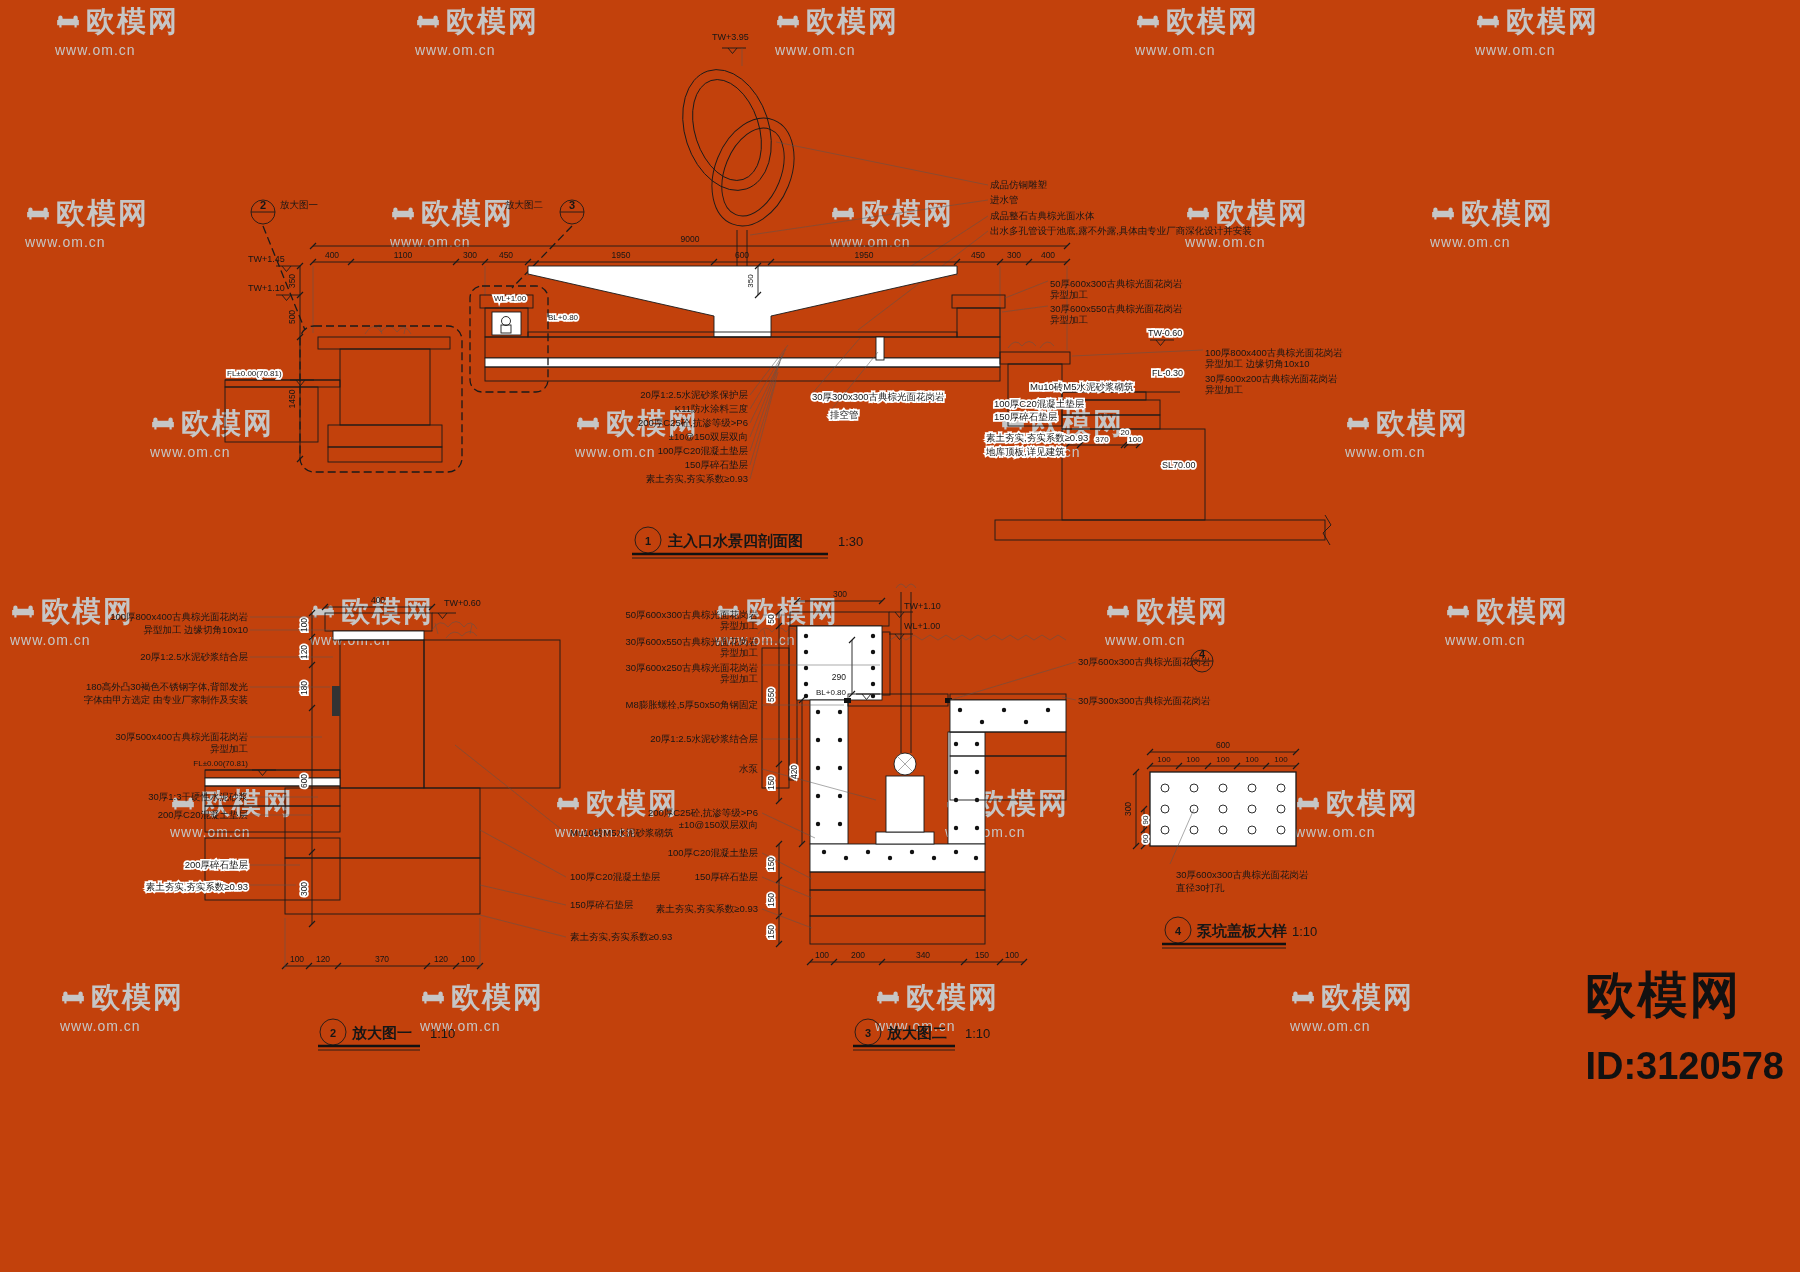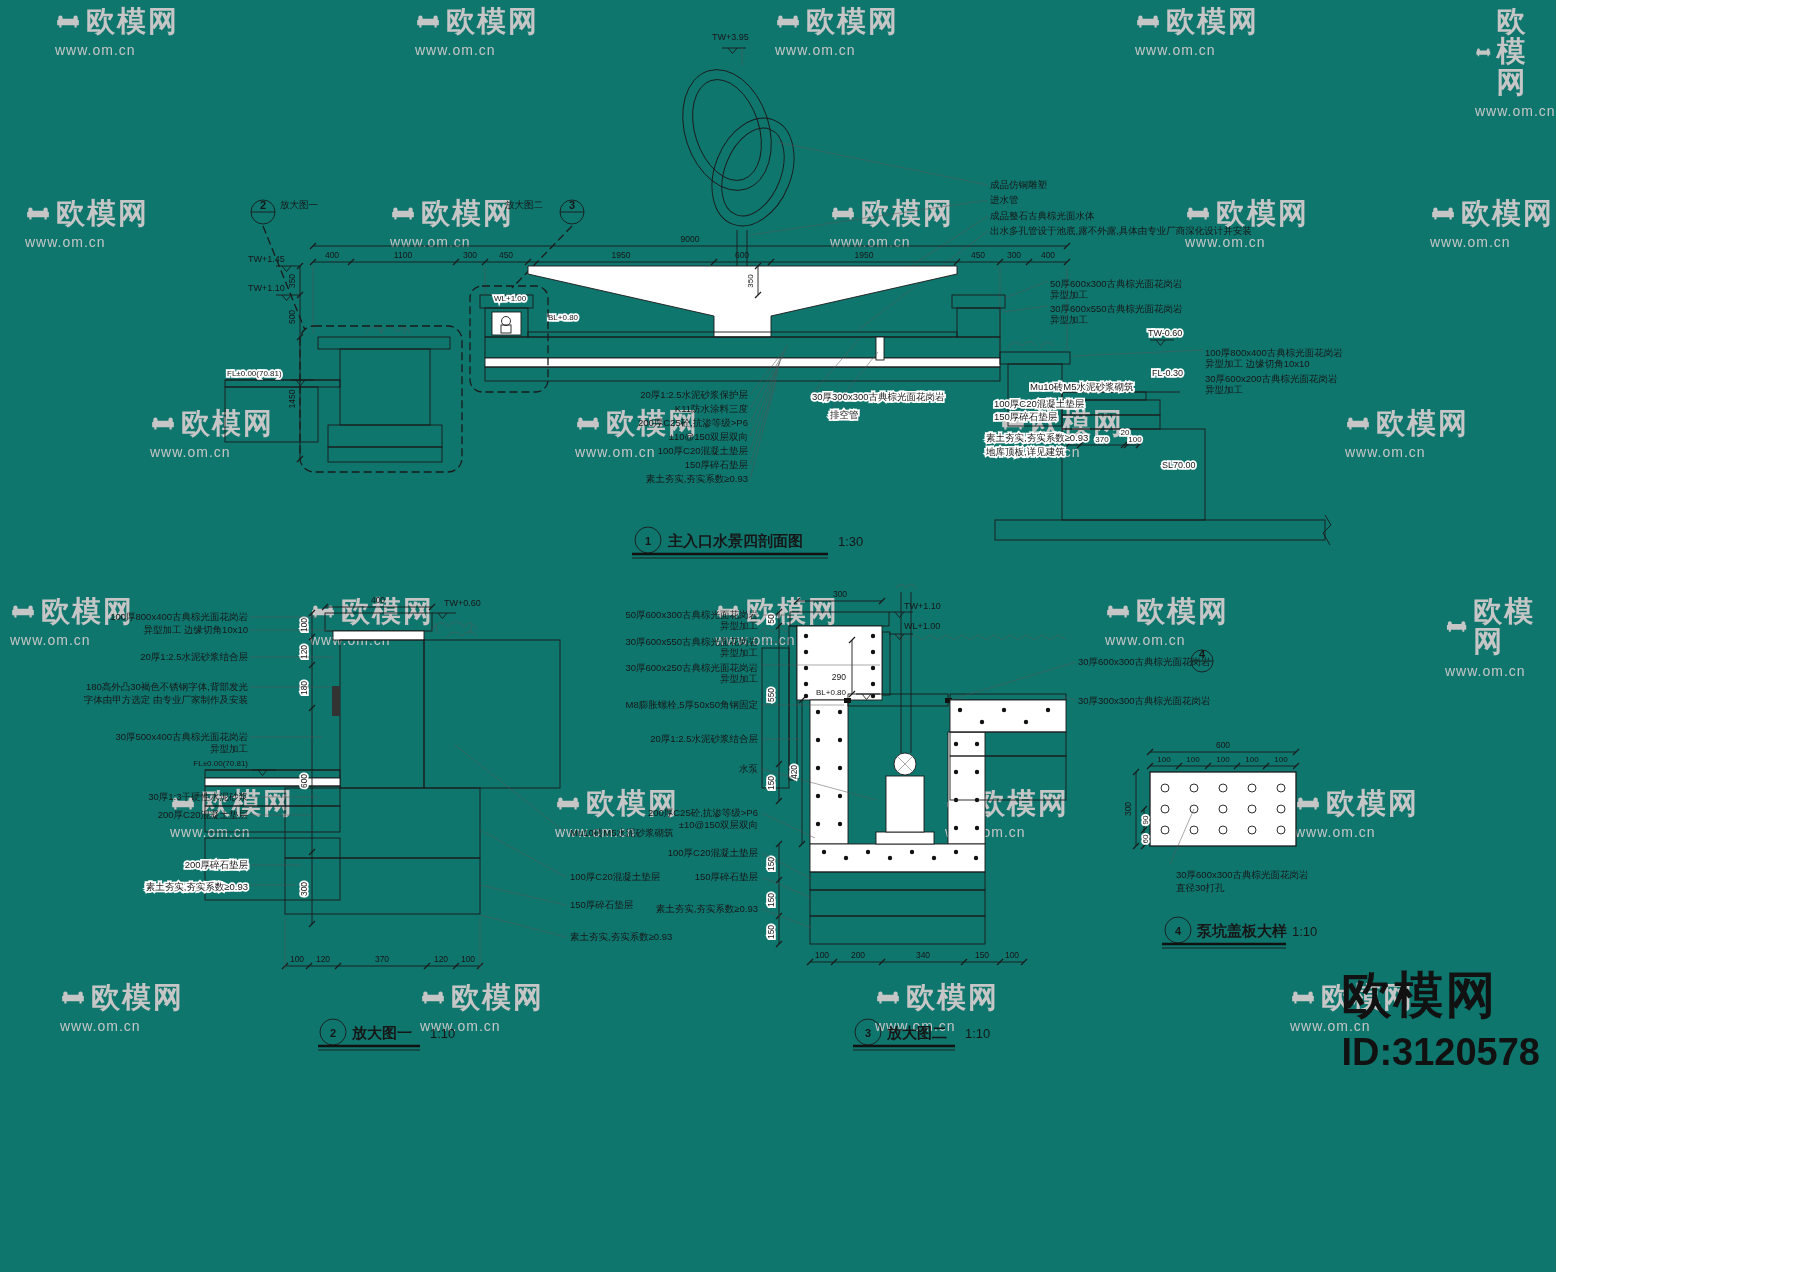--- a/index.html
+++ b/index.html
@@ -1,16 +1,16 @@
 <!DOCTYPE html>
 <html><head>
 <meta charset="utf-8">
 <style>
   html,body{margin:0;padding:0;background:#fff;}
-  .canvas{position:relative;width:1556px;height:1272px;background:#0f766e;overflow:hidden;
+  .canvas{position:relative;width:1800px;height:1272px;background:#c2410c;overflow:hidden;
           font-family:"Liberation Sans","DejaVu Sans",sans-serif;}
   
   #wm-layer{position:absolute;inset:0;z-index:1;}
   .wm{position:absolute;color:#c6c6c6;line-height:1.05;user-select:none;}
   .wm-row{display:flex;align-items:center;gap:5px;}
   .wm-n{font-size:29px;font-weight:bold;letter-spacing:2px;}
   .wm-u{font-size:14px;letter-spacing:1px;display:block;margin-top:7px;}
   .wm-s{width:26px;height:18px;}
   
   svg.sheet{position:absolute;inset:0;z-index:2;}
@@ -20,21 +20,21 @@
   .mid{text-anchor:middle}.end{text-anchor:end}
   .bg{stroke:#fff;stroke-width:3.5;paint-order:stroke}
   .ln{stroke:#1a1a1a;stroke-width:0.9;fill:none}
   .tk{stroke:#1a1a1a;stroke-width:1.2;fill:none}
   .lt{stroke:#555;stroke-width:0.5;fill:none}
   .dsh{stroke:#1a1a1a;stroke-width:1.3;fill:none;stroke-dasharray:8 4}
   .wt{fill:#fff;stroke:#1a1a1a;stroke-width:0.9}
   
   .brand{position:absolute;right:16px;top:962px;z-index:3;color:#111;}
   .brand-name{font-size:50px;font-weight:bold;letter-spacing:2px;}
-  .brand-id{font-size:38px;font-weight:600;margin-top:2px;}
+  .brand-id{font-size:38px;font-weight:600;margin-top:16px;}
 </style>
 </head>
 <body>
 
 <div class="canvas">
   <div id="wm-layer">
       <div class="wm" style="left: 55px; top: 6px;">
         <span class="wm-row">
           <svg class="wm-s" viewBox="0 0 24 16">
             <path d="M3 7V5a2 2 0 0 1 4 0v1h10V5a2 2 0 0 1 4 0v2h1v5h-2v2h-2v-2H6v2H4v-2H2V7z" fill="currentColor"></path>

